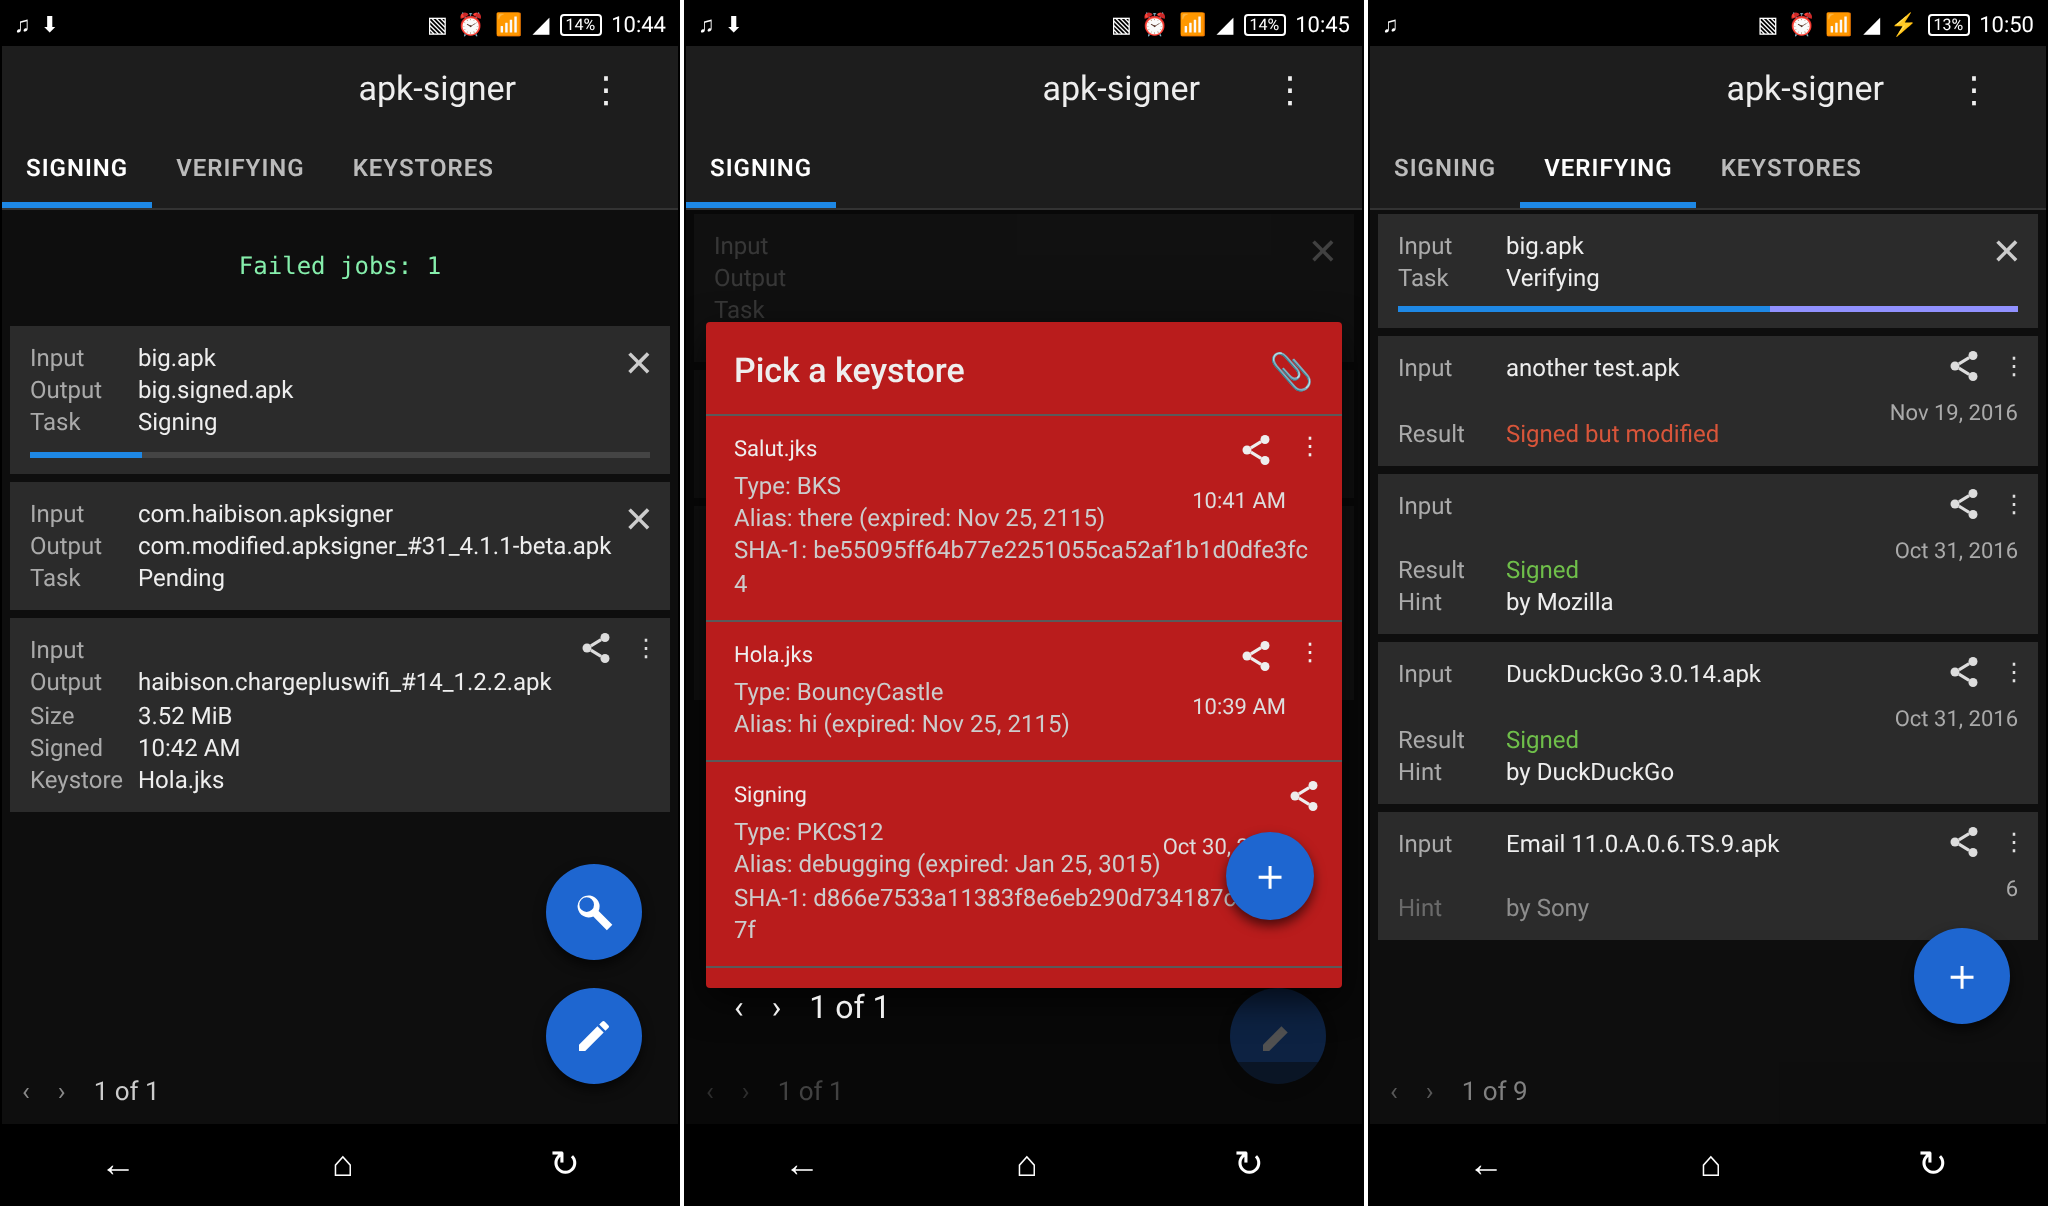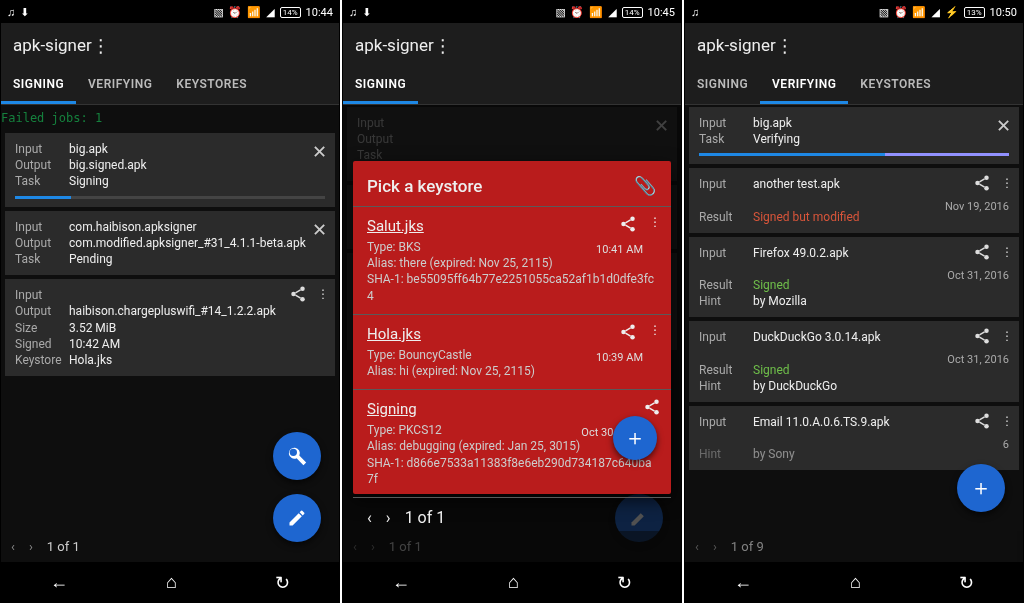--- a/index.html
+++ b/index.html
@@ -3,30 +3,30 @@
 <meta charset="utf-8">
 <style>
   * { margin:0; padding:0; box-sizing:border-box; font-family: Roboto, Arial, sans-serif; }
   body { background:#fff; display:flex; width:1024px; height:603px; gap:2px; }
   .phone { flex:1; background:#111; color:#ddd; display:flex; flex-direction:column; position:relative; border:1px solid #000; }
   
   .statusbar { height:22px; background:#000; display:flex; align-items:center; justify-content:space-between; padding:0 6px; font-size:11px; color:#fff; }
   .statusbar .left-icons, .statusbar .right-icons { display:flex; align-items:center; gap:5px; }
   .statusbar .battery-box { border:1px solid #fff; font-size:8px; padding:0 2px; border-radius:2px; display:flex; align-items:center; }
   
-  .appbar { height:44px; background:#1d1d1d; display:flex; align-items:center; justify-content:flex-start; padding:0 12px; }
+  .appbar { height:44px; background:#1d1d1d; display:flex; align-items:center; justify-content:flex-end; padding:0 27px;gap:36px; }
   .appbar .title { font-size:17px; color:#eee; }
   .appbar .menu { font-size:18px; color:#eee; cursor:pointer; }
   
   .tabs { display:flex; background:#1d1d1d; border-bottom:1px solid #333; }
   .tab { padding:10px 12px; font-size:12px; font-weight:600; color:#bbb; letter-spacing:0.5px; cursor:pointer; }
   .tab.active { color:#fff; border-bottom:3px solid #1e88e5; }
   
   .content { flex:1; overflow:hidden; background:#0e0e0e; display:flex; flex-direction:column; position:relative; }
-  .failed { font-family: monospace; font-size:12px; color:#15803d; text-align:left; padding:6px 0; }
+  .failed { font-family: monospace; font-size:12px; color:#86efac; text-align:center; padding:21px 0; }
   .card { background:#2b2b2b; margin:2px 4px; padding:8px 10px; position:relative; font-size:12px; }
   .row { display:flex; gap:6px; line-height:1.35; }
   .lbl { width:48px; color:#aaa; }
   .val { color:#eee; flex:1; word-break:break-word; }
   .close-x { position:absolute; top:8px; right:8px; font-size:18px; color:#ccc; cursor:pointer; }
   .card-actions { position:absolute; top:6px; right:6px; display:flex; gap:10px; align-items:center; }
   .card-actions .icon { color:#ddd; cursor:pointer; }
   .progress { height:3px; background:#444; margin-top:6px; display:flex; }
   .progress .bar { background:#1e88e5; height:100%; }
   .progress .bar2 { background:#9191ff; height:100%; }
@@ -45,21 +45,21 @@
   
   .navbar { height:40px; background:#000; display:flex; align-items:center; justify-content:space-around; }
   .navbar .nbtn { color:#fff; font-size:18px; cursor:pointer; }
   
   .dimmer { position:absolute; inset:0; background:rgba(0,0,0,.4); }
   .dialog { position:absolute; top:56px; left:10px; right:10px; bottom:68px; background:#b91c1c; color:#eee; border-radius:2px; display:flex; flex-direction:column; box-shadow:0 6px 18px rgba(0,0,0,.7); }
   .dialog-header { display:flex; align-items:center; justify-content:space-between; padding:14px 14px 10px; }
   .dialog-header .dtitle { font-size:17px; font-weight:500; }
   .dialog-header .clip { font-size:18px; cursor:pointer; }
   .ks-item { padding:10px 14px; border-top:1px solid #5a5a5a; font-size:12px; position:relative; }
-  .ks-name { font-size:15px; margin-bottom:4px;text-decoration:underline; }
+  .ks-name { font-size:11px; margin-bottom:4px; }
   .ks-item .actions { position:absolute; top:8px; right:10px; display:flex; gap:12px; }
   .ks-item .actions .icon { cursor:pointer; }
   .ks-time { position:absolute; right:28px; top:36px; font-size:11px; color:#ddd; }
   .ks-line { color:#ccc; line-height:1.35; }
   .dialog-pager { display:flex; align-items:center; gap:14px; padding:10px 14px; border-top:1px solid #5a5a5a; margin-top:auto; }
   .dialog .fab.plus { bottom:34px; right:14px; width:44px; height:44px; }
   svg { display:block; }
   .faded { opacity:.5; }
 </style>
 </head>
@@ -412,21 +412,20 @@
               <circle cx="18" cy="5" r="3"></circle>
               <circle cx="6" cy="12" r="3"></circle>
               <circle cx="18" cy="19" r="3"></circle>
               <path stroke="#ddd" stroke-width="2" d="M8.6 10.6 15.4 6.4M8.6 13.4l6.8 4.2"></path>
             </svg>
           </span>
           <span class="icon">⋮</span>
         </div>
       <div class="row">
           <span class="lbl">Input</span>
-          <span class="val">Firefox 49.0.2.apk</span>
         </div>
       <span class="date-right">Oct 31, 2016</span>
       <div class="row result-line" style="margin-top:16px">
           <span class="lbl">Result</span>
           <span class="val signed-ok">Signed</span>
         </div>
       <div class="row">
           <span class="lbl">Hint</span>
           <span class="val">by Mozilla</span>
         </div>

